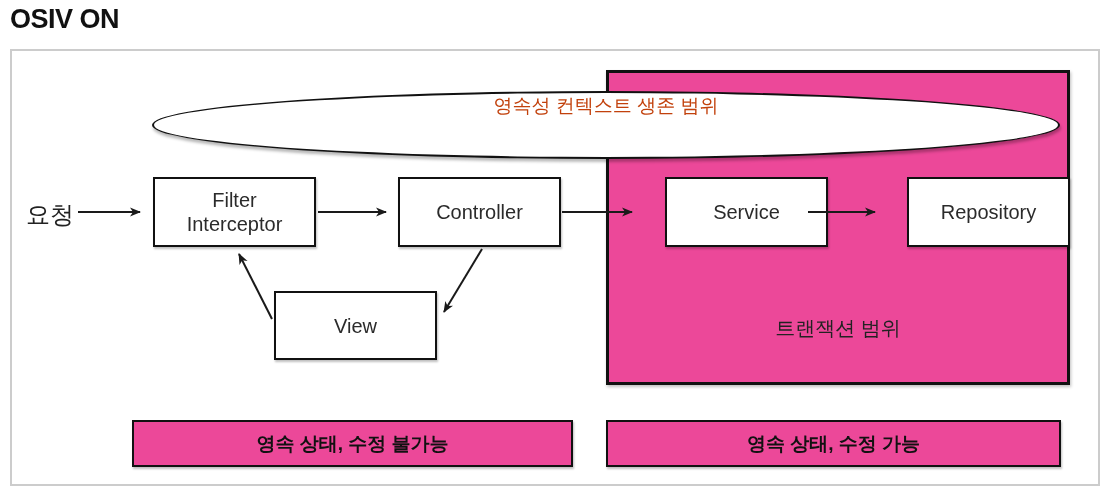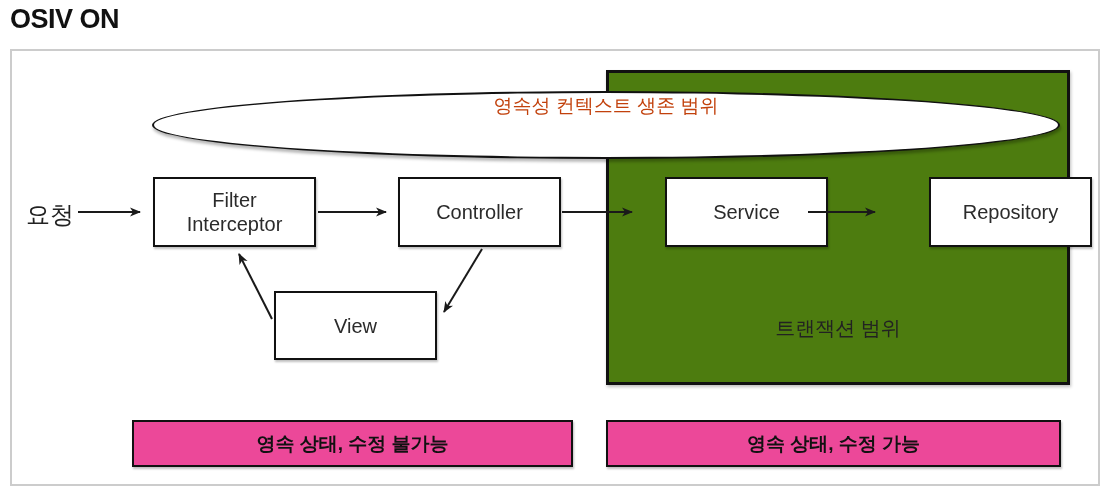--- a/index.html
+++ b/index.html
@@ -36,21 +36,21 @@
     background: #ffffff;
     box-sizing: border-box;
   }
   .txbox {
     position: absolute;
     left: 606px;
     top: 70px;
     width: 464px;
     height: 315px;
     border: 3px solid #111111;
-    background: #4d7c0f;
+    background: #ec4899;
     box-sizing: border-box;
     box-shadow: 1px 2px 3px rgba(0,0,0,0.25);
   }
   .txbox-label {
     position: absolute;
     left: 0;
     top: 242px;
     width: 100%;
     text-align: center;
     font-size: 20px;
@@ -85,21 +85,21 @@
     justify-content: center;
     text-align: center;
     font-size: 20px;
     line-height: 24px;
     color: #2b2b2b;
   }
   .row-node { top: 177px; width: 163px; height: 70px; }
   .node-filter     { left: 153px; }
   .node-controller { left: 398px; }
   .node-service    { left: 645px; margin-left: 20px; }
-  .node-repository { left: 929px; }
+  .node-repository { left: 907px; }
   .node-view { left: 274px; top: 291px; width: 163px; height: 69px; }
   .request-label {
     position: absolute;
     left: 26px;
     top: 199px;
     font-size: 24px;
     color: #222;
   }
   .footer-box {
     position: absolute;

